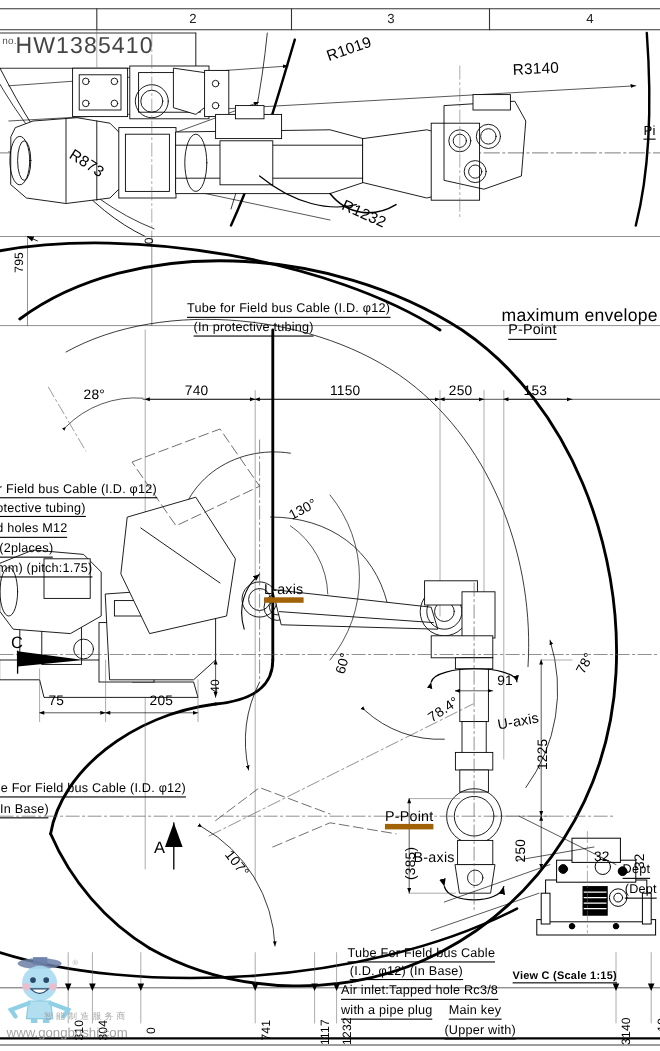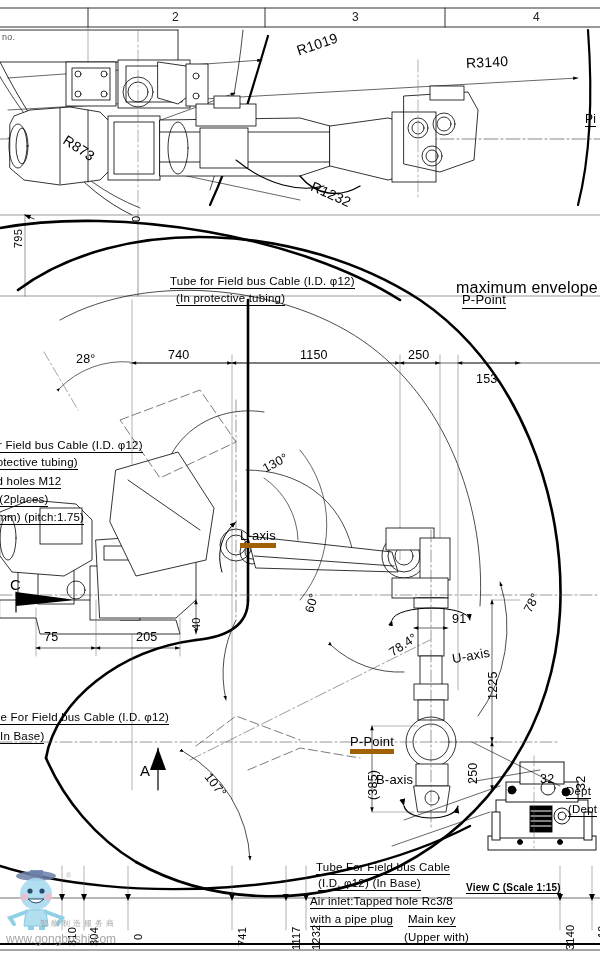--- a/index.html
+++ b/index.html
@@ -336,41 +336,42 @@
       <line x1="0" y1="950" x2="600" y2="950" stroke="#000" stroke-width="0.7"></line>
     </g>
   </svg>
   </div>
 
   <div class="lbl colnum" style="left:172px;top:10px;">2</div>
   <div class="lbl colnum" style="left:352px;top:10px;">3</div>
   <div class="lbl colnum" style="left:533px;top:10px;">4</div>
 
   <div class="lbl" style="left:2px;top:32px;font-size:9px;color:#555;">no.</div>
+  <div class="lbl big" style="left:14px;top:30px;color:#444;">HW1385410</div>
 
   <div class="lbl rad" style="left:62px;top:140px;transform:rotate(33deg);">R873</div>
   <div class="lbl rad" style="left:296px;top:36px;transform:rotate(-19deg);">R1019</div>
   <div class="lbl rad" style="left:310px;top:186px;transform:rotate(24deg);">R1232</div>
   <div class="lbl rad" style="left:466px;top:54px;transform:rotate(-3deg);">R3140</div>
 
   <div class="lbl" style="left:585px;top:112px;font-size:12px;border-bottom:1px solid #000;">Pi</div>
 
   <div class="lbl dim-sm vert" style="left:12px;top:248px;transform:rotate(-90deg);">795</div>
   <div class="lbl dim-sm vert" style="left:130px;top:222px;transform:rotate(-90deg);">0</div>
 
   <div class="lbl note" style="left:170px;top:228px;">Tube for Field bus Cable (I.D.  φ12)</div>
   <div class="lbl note" style="left:176px;top:245px;">(In protective tubing)</div>
 
   <div class="lbl note" style="left:462px;top:246px;font-size:13px;">P-Point</div>
   <div class="lbl note-nb" style="left:456px;top:254px;font-size:16px;margin-top:24px;">maximum envelope</div>
 
   <div class="lbl dim" style="left:168px;top:348px;">740</div>
   <div class="lbl dim" style="left:300px;top:348px;">1150</div>
   <div class="lbl dim" style="left:408px;top:348px;">250</div>
-  <div class="lbl dim" style="left:476px;top:348px;margin-top:24px;">153</div>
+  <div class="lbl dim" style="left:476px;top:348px;">153</div>
 
   <div class="lbl dim" style="left:76px;top:352px;">28°</div>
   <div class="lbl dim" style="left:262px;top:456px;transform:rotate(-28deg);">130°</div>
   <div class="lbl dim" style="left:302px;top:596px;transform:rotate(-74deg);">60°</div>
   <div class="lbl dim" style="left:388px;top:638px;transform:rotate(-34deg);">78.4°</div>
   <div class="lbl dim" style="left:522px;top:596px;transform:rotate(-62deg);">78°</div>
   <div class="lbl dim" style="left:202px;top:778px;transform:rotate(52deg);">107°</div>
 
   <div class="lbl axis ul" style="left:240px;top:506px;">L-axis</div>
   <div class="lbl axis" style="left:452px;top:648px;transform:rotate(-10deg);">U-axis</div>

